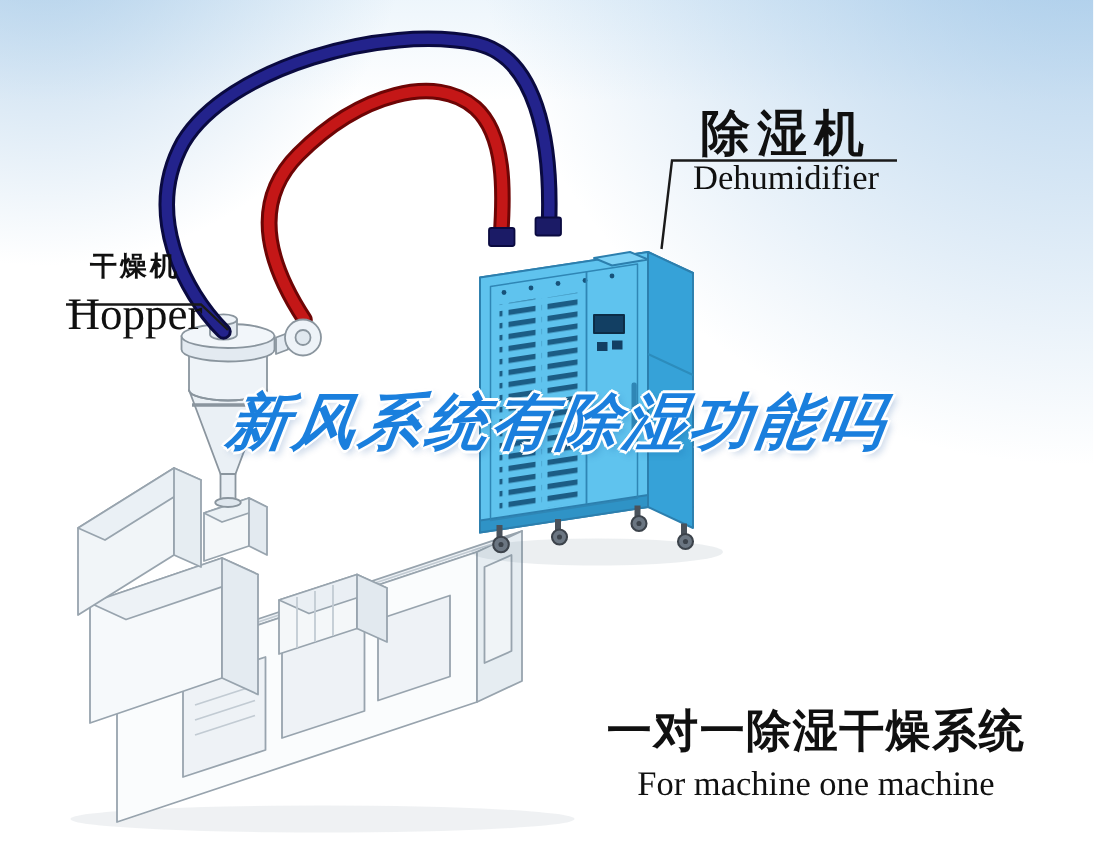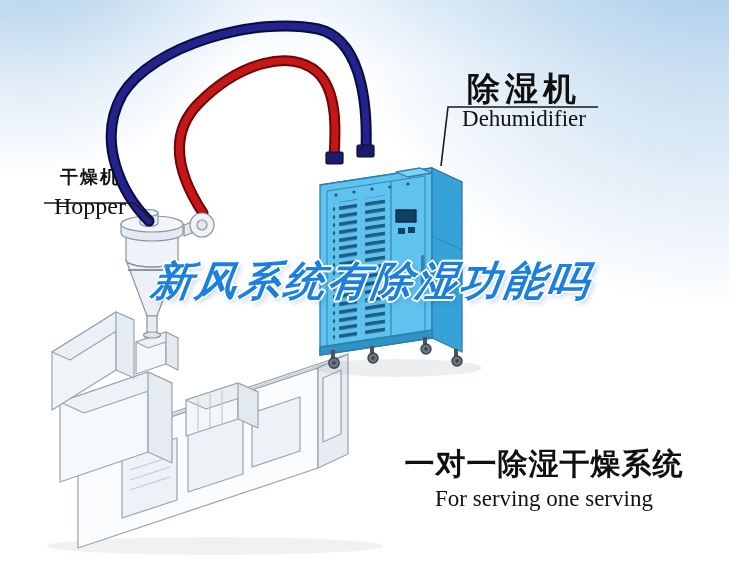--- a/index.html
+++ b/index.html
@@ -16,23 +16,23 @@
   }
   svg{position:absolute;left:0;top:0;}
   .label{position:absolute;text-align:center;color:#101010;}
   .label .cn{font-weight:bold;line-height:1.05;}
   .label .en{font-family:"Liberation Serif",serif;line-height:1.05;}
   .lbl-dehu{left:448px;top:72px;width:152px;}
   .lbl-dehu .cn{font-size:33px;letter-spacing:5px;}
   .lbl-dehu .en{font-size:23px;margin-top:0;}
   .lbl-hopper{left:38px;top:168px;width:104px;}
   .lbl-hopper .cn{font-size:18px;letter-spacing:2px;}
-  .lbl-hopper .en{font-size:24px;margin-top:7px;}
+  .lbl-hopper .en{font-size:30px;margin-top:7px;}
   .caption{left:396px;top:448px;width:296px;}
-  .caption .cn{font-size:30px;letter-spacing:1px;}
+  .caption .cn{font-size:30px;letter-spacing:1px;margin-top:24px;}
   .caption .en{font-size:23px;margin-top:7px;}
   .watermark{
     position:absolute;left:372px;top:254px;transform:translateX(-50%) skewX(-8deg);
     white-space:nowrap;font-size:41px;font-weight:bold;font-style:italic;
     letter-spacing:3px;color:#1a7fdd;
     text-shadow:
       -2px 0 0 #fff, 2px 0 0 #fff, 0 -2px 0 #fff, 0 2px 0 #fff,
       -1px -1px 0 #fff, 1px -1px 0 #fff, -1px 1px 0 #fff, 1px 1px 0 #fff,
       3px 3px 5px rgba(10,70,150,.25);
   }
@@ -163,15 +163,15 @@
 
   <div class="label lbl-hopper">
     <div class="cn">干燥机</div>
     <div class="en">Hopper</div>
   </div>
 
   <div class="watermark">新风系统有除湿功能吗</div>
 
   <div class="label caption">
     <div class="cn">一对一除湿干燥系统</div>
-    <div class="en">For serving one serving</div>
+    <div class="en">For machine one machine</div>
   </div>
 </div>
 
 </body></html>

